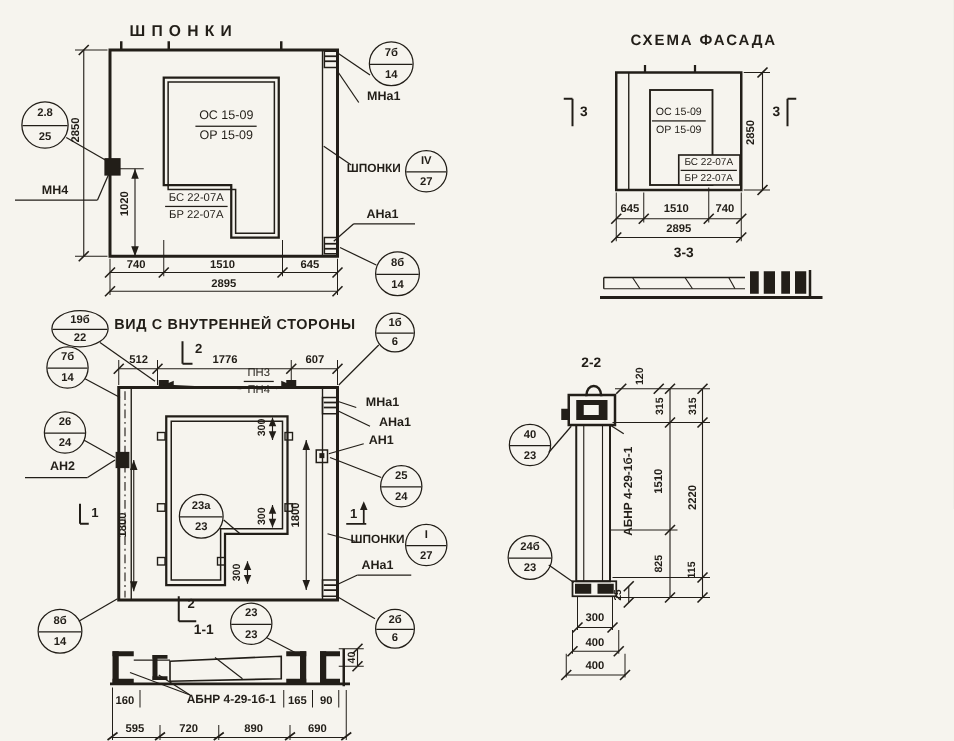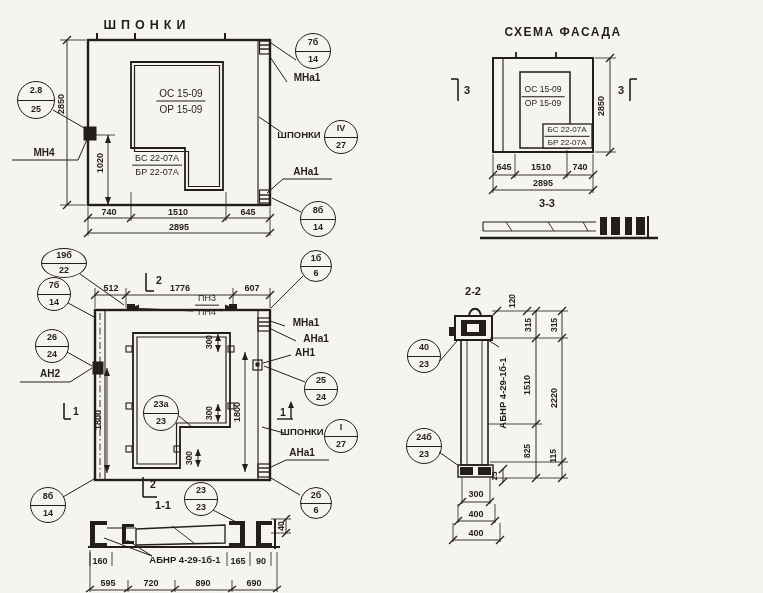--- a/index.html
+++ b/index.html
@@ -382,20 +382,21 @@
   </div>
   <div class="t" style="left:467px;top:90px;font-size:11px">3</div>
   <div class="t" style="left:621px;top:90px;font-size:11px">3</div>
   <div class="tv" style="left:601px;top:106px">2850</div>
   <div class="t" style="left:504px;top:167px">645</div>
   <div class="t" style="left:541px;top:167px">1510</div>
   <div class="t" style="left:580px;top:167px">740</div>
   <div class="t" style="left:543px;top:183px">2895</div>
   <div class="t" style="left:547px;top:203px;font-size:11px">3-3</div>
 
+  <div class="t" style="left:188px;top:261px;font-size:11.5px;letter-spacing:0.5px">ВИД С ВНУТРЕННЕЙ СТОРОНЫ</div>
   <div class="co" style="left:41px;top:248px;width:46px;height:30px">
     <span class="co-t">19б</span>
       <span class="co-b">22</span>
   </div>
   <div class="t" style="left:111px;top:288px">512</div>
   <div class="t" style="left:180px;top:288px">1776</div>
   <div class="t" style="left:252px;top:288px">607</div>
   <div class="t" style="left:159px;top:280px;font-size:10.5px">2</div>
   <div class="fr" style="left:207px;top:305px;font-size:9px">
     <div class="fr-t">ПН3</div>

